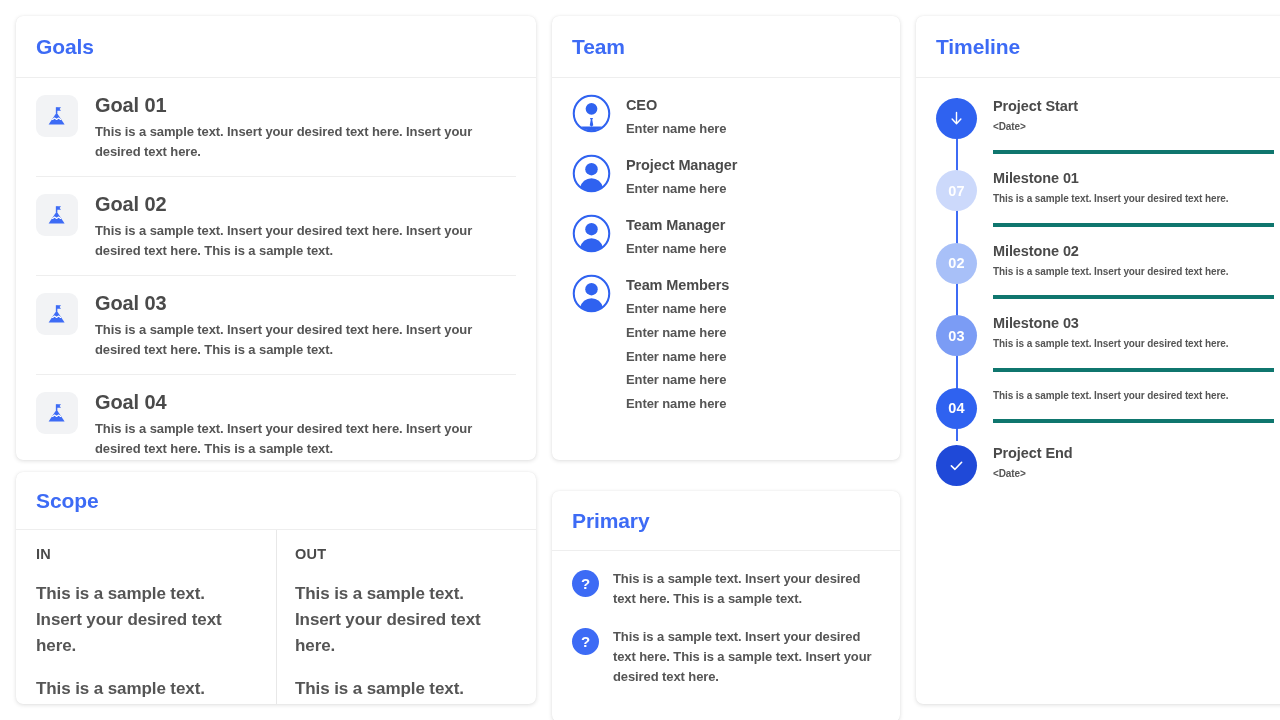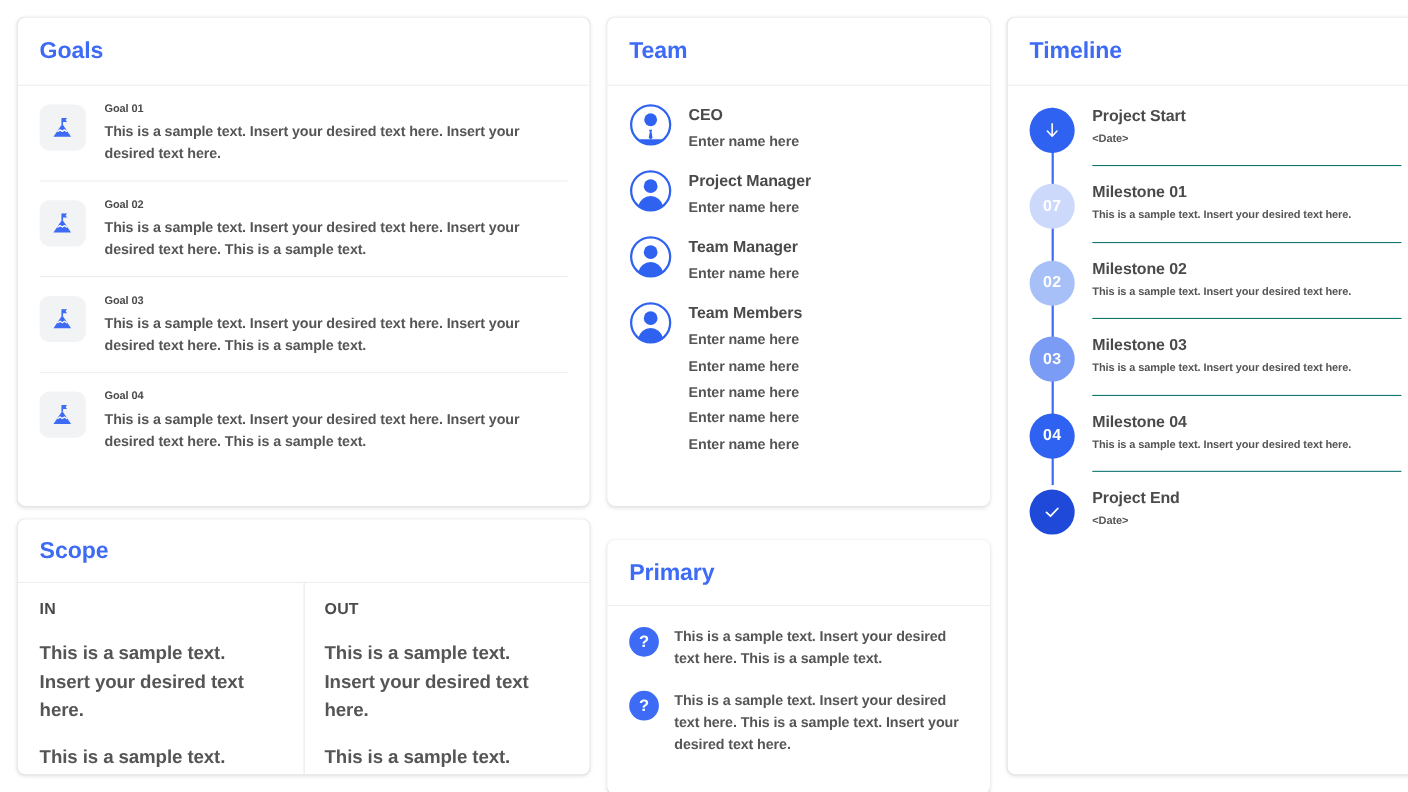--- a/index.html
+++ b/index.html
@@ -64,21 +64,21 @@
     background: #f2f3f5;
     display: flex;
     align-items: center;
     justify-content: center;
     margin-top: 2px;
   }
 
   .goal-text { flex: 1 1 auto; padding-top: 1px; }
 
   .item-title {
-    font-size: 10px;
+    font-size: 20px;
     font-weight: bold;
     color: #4a4a4a;
     margin-bottom: 5px;
     letter-spacing: -0.1px;
   }
 
   .item-desc {
     font-size: 13px;
     font-weight: bold;
     color: #555555;
@@ -208,21 +208,21 @@
     display: flex;
     align-items: center;
     justify-content: center;
     color: #ffffff;
     font-size: 14.5px;
     font-weight: bold;
     letter-spacing: 0.2px;
   }
 
   .tl-body { flex: 1 1 auto; padding-bottom: 16px; }
-  .tl-body.ruled { border-bottom: 1px solid #0f766e; }
+  .tl-body.ruled { border-bottom: 4px solid #0f766e; }
 
   .tl-title {
     font-size: 14.5px;
     font-weight: bold;
     color: #4a4a4a;
     margin-bottom: 5px;
     letter-spacing: -0.1px;
   }
 
   .tl-desc {
@@ -458,21 +458,20 @@
         <span class="tl-node" style="background:#7b9cf5">03</span>
         <div class="tl-body ruled">
           <div class="tl-title">Milestone 03</div>
           <div class="tl-desc">This is a sample text. Insert your desired text here.</div>
         </div>
       </div>
 
       <div class="tl-row" style="padding-top:16px">
         <span class="tl-node" style="background:#2f62f0">04</span>
         <div class="tl-body ruled">
-          <div class="tl-title">Milestone 04</div>
           <div class="tl-desc">This is a sample text. Insert your desired text here.</div>
         </div>
       </div>
 
       <div class="tl-row" style="padding-top:16px">
         <span class="tl-node" style="background:#1f49d8">
           <svg width="19" height="19" viewBox="0 0 20 20" aria-hidden="true">
             <path d="M4.6 10.4 L8.4 14 L15.4 6.6" stroke="#ffffff" stroke-width="1.7" fill="none" stroke-linecap="round" stroke-linejoin="round"></path>
           </svg>
         </span>

